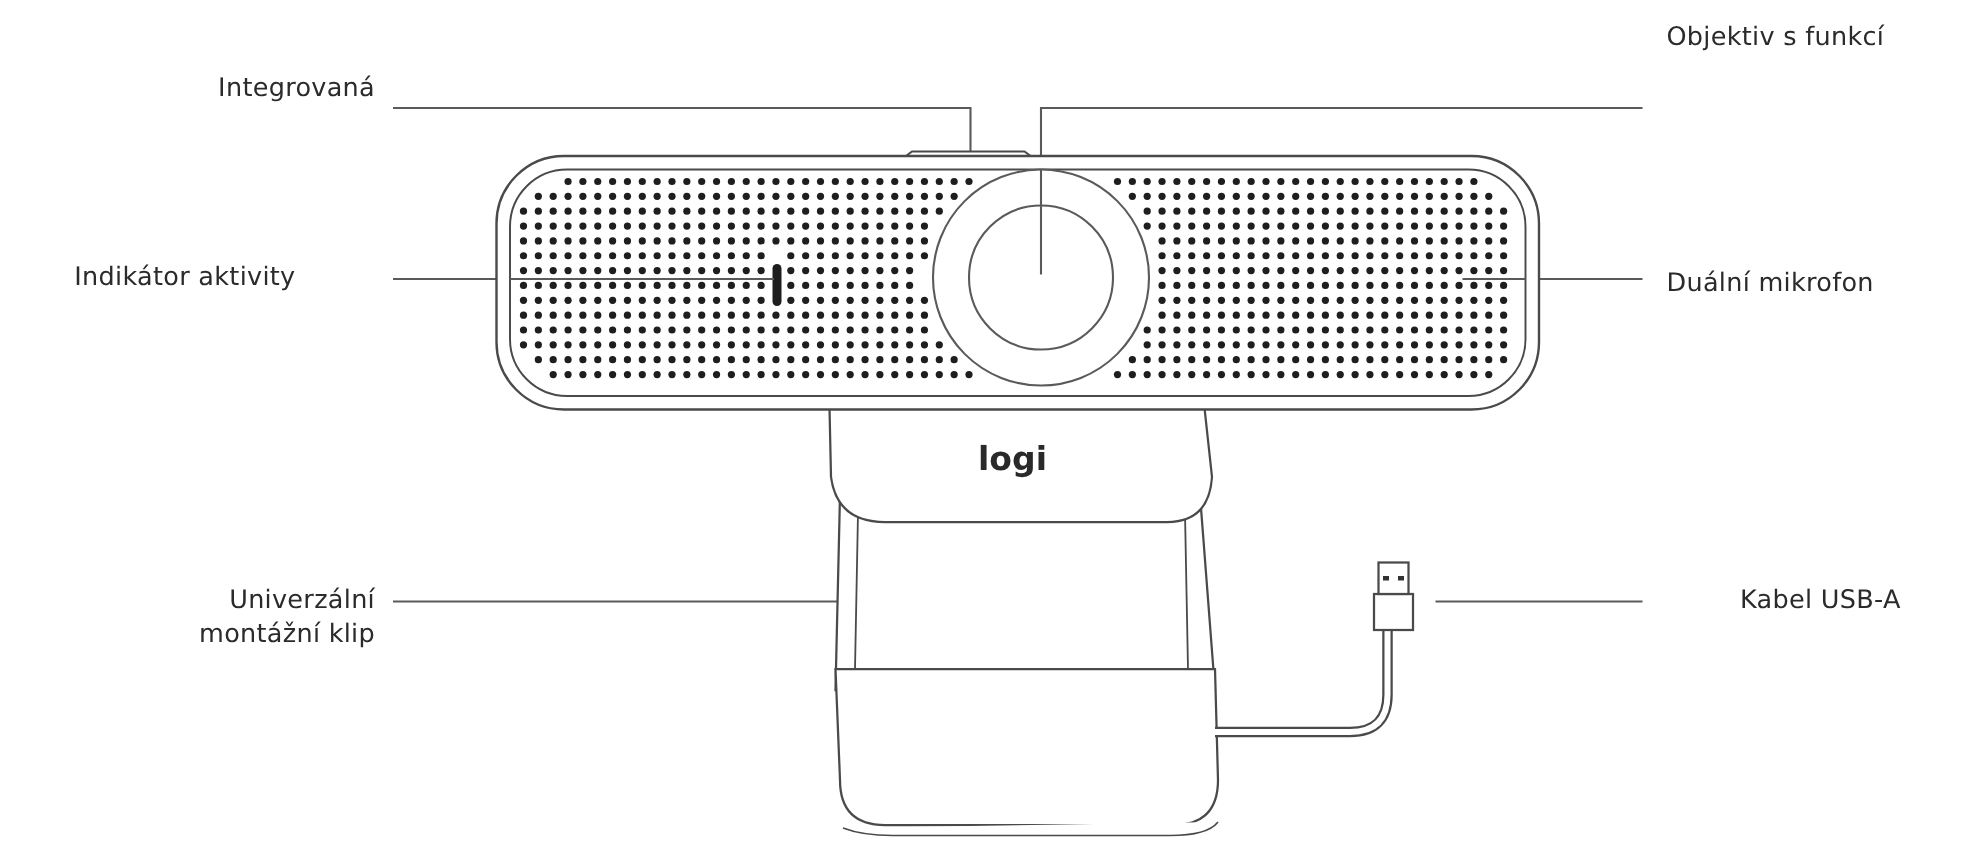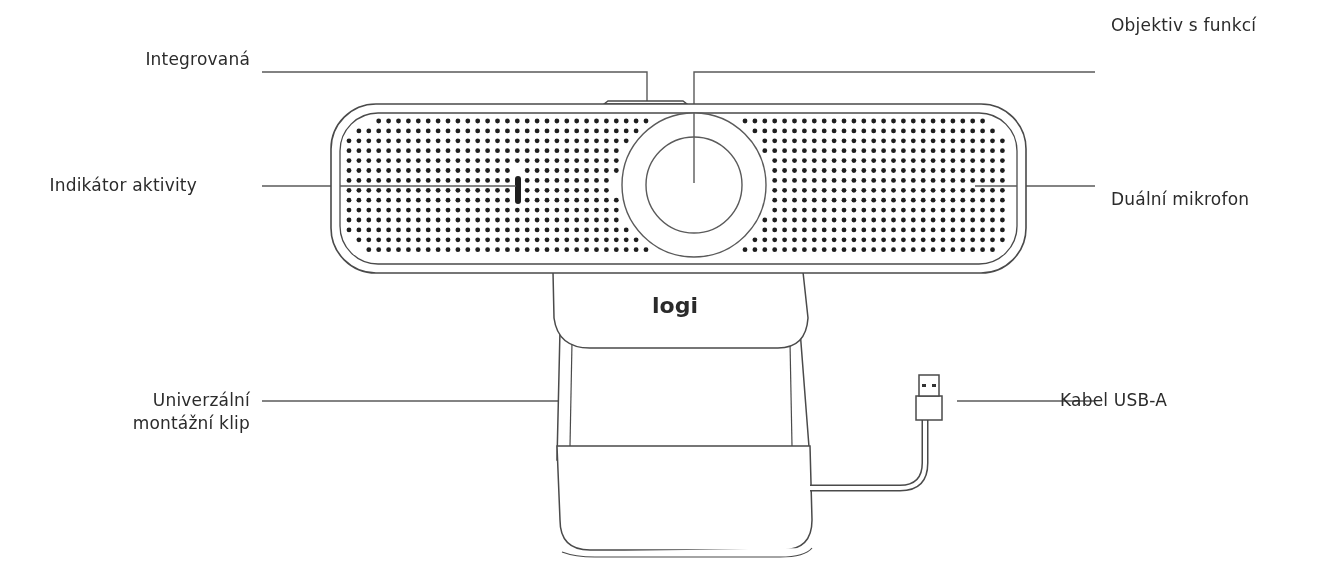--- a/index.html
+++ b/index.html
@@ -810,18 +810,18 @@
 <div class="label right" style="right:1126px; top:174px;">
   <span>Indikátor aktivity</span>
 </div>
 <div class="label right" style="right:1073px; top:389px;">
   <span>Univerzální</span>
   <span>montážní klip</span>
 </div>
 <div class="label left" style="left:1111px; top:14px;">
   <span>Objektiv s funkcí</span>
 </div>
-<div class="label left" style="left:1111px; top:188px;">
+<div class="label left" style="left:1111px; top:178px;">
   <span>Duální mikrofon</span>
 </div>
-<div class="label left" style="left:1060px; top:389px;">
+<div class="label left" style="left:1160px; top:389px;">
   <span>Kabel USB-A</span>
 </div>
 
 </body></html>

